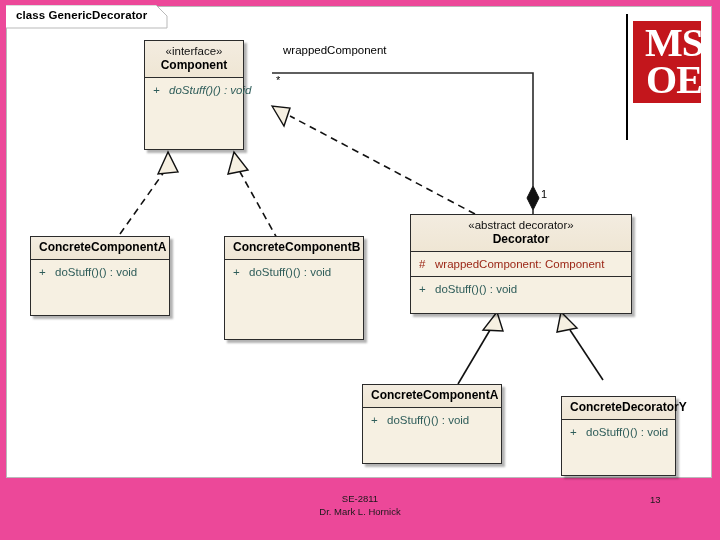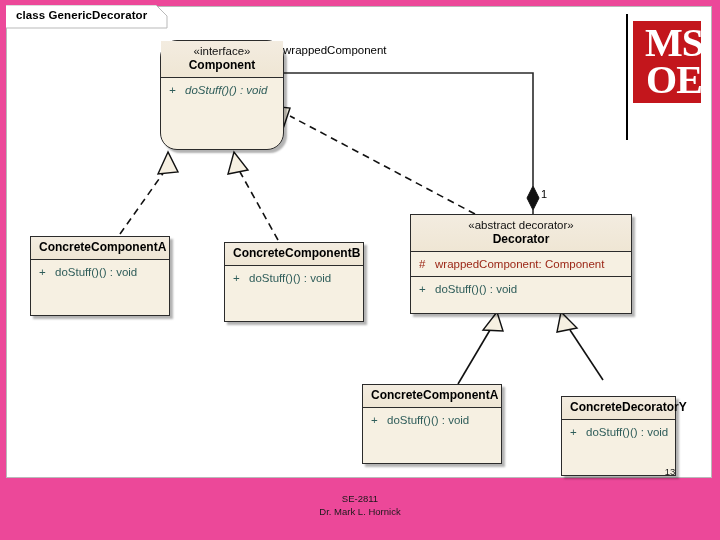--- a/index.html
+++ b/index.html
@@ -164,23 +164,23 @@
     width: 720px;
     text-align: center;
     font-size: 9.5px;
     line-height: 13px;
     color: #1a1a1a;
     font-family: "Liberation Sans", sans-serif;
   }
   #footer-page {
     position: absolute;
     left: 650px;
-    top: 466px;
+    top: 494px;
     width: 40px;
-    text-align: center;
+    text-align: left;
     font-size: 9.5px;
     color: #1a1a1a;
   }
 </style>
 </head>
 <body>
 
 <div id="slide">
 
   <div id="frame"></div>
@@ -227,21 +227,21 @@
     <g>
       <line x1="603" y1="380" x2="570" y2="330" stroke="#111" stroke-width="1.6"></line>
       <polygon points="561,312 557,332 577,328" fill="#f6f0e2" stroke="#111" stroke-width="1.4"></polygon>
     </g>
   </svg>
 
   <div class="conn-label" style="left:283px; top:44px;">wrappedComponent</div>
   <div class="mult-label" style="left:276px; top:74px;">*</div>
   <div class="mult-label" style="left:541px; top:188px;">1</div>
 
-  <div class="umlbox" style="left:160px; top:40px; width:124px; height:110px;border-radius:17px;">
+  <div class="umlbox" style="left:144px; top:40px; width:100px; height:110px;">
     <div class="hdr">
       <div class="stereo">«interface»</div>
       <div class="clsname italic">Component</div>
     </div>
     <div class="compartment">
       <div class="memberrow method">
         <span class="vis">+</span>
         <span>doStuff()() : void</span>
       </div>
     </div>
@@ -252,21 +252,21 @@
       <div class="clsname left">ConcreteComponentA</div>
     </div>
     <div class="compartment">
       <div class="memberrow method-plain">
         <span class="vis">+</span>
         <span>doStuff()() : void</span>
       </div>
     </div>
   </div>
 
-  <div class="umlbox" style="left:224px; top:242px; width:140px; height:80px;">
+  <div class="umlbox" style="left:224px; top:236px; width:140px; height:104px;">
     <div class="hdr left">
       <div class="clsname left">ConcreteComponentB</div>
     </div>
     <div class="compartment">
       <div class="memberrow method-plain">
         <span class="vis">+</span>
         <span>doStuff()() : void</span>
       </div>
     </div>
   </div>

